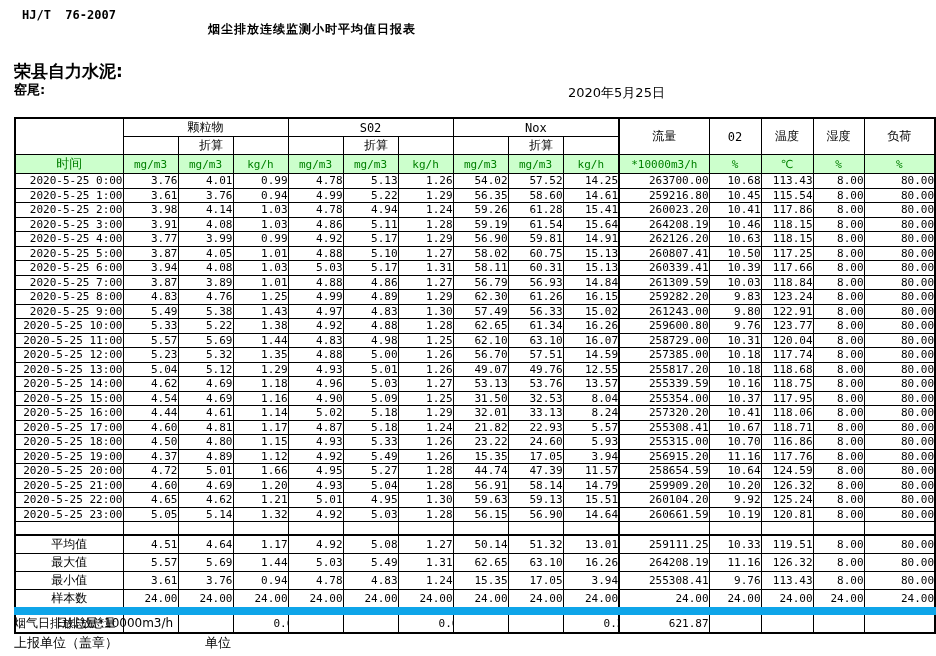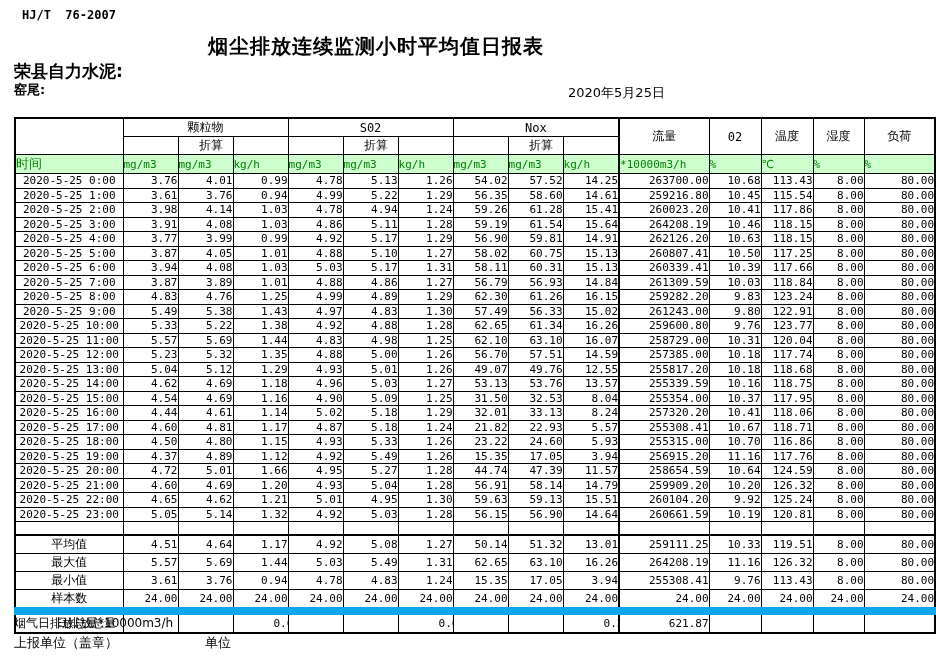--- a/index.html
+++ b/index.html
@@ -1,36 +1,36 @@
 <!DOCTYPE html>
 <html><head>
 <meta charset="utf-8">
 <style>
   html,body{margin:0;padding:0;background:#fff;}
   #page{position:relative;width:936px;height:656px;background:#ffffff;overflow:hidden;
         font-family:"DejaVu Sans",sans-serif;color:#000;}
   .abs{position:absolute;white-space:pre;}
   #std-no{left:22px;top:8px;font-size:12px;font-weight:bold;font-family:"DejaVu Sans Mono","DejaVu Sans",sans-serif;}
-  #report-title{left:208px;top:33px;font-size:20px;font-weight:bold;letter-spacing:1px;}
+  #report-title{left:208px;top:21px;font-size:12px;font-weight:bold;letter-spacing:1px;}
   #company{left:14px;top:60px;font-size:17px;font-weight:bold;}
   #location{left:14px;top:81px;font-size:13px;font-weight:bold;}
   #report-date{left:568px;top:84px;font-size:13px;}
   #footer-flue{left:14px;top:615px;font-size:12px;}
   #footer-report-unit{left:14px;top:634px;font-size:13px;}
   #footer-unit{left:205px;top:634px;font-size:13px;}
 
   table.t{position:absolute;left:14px;top:117px;width:920px;border-collapse:collapse;table-layout:fixed;
           font-family:"DejaVu Sans Mono","DejaVu Sans",sans-serif;font-size:11px;border:2px solid #000;}
   table.t td{border:1px solid #000;overflow:hidden;white-space:nowrap;padding:0;}
   tr.gh1 td{height:12px;text-align:center;font-size:12px;}
   tr.gh2 td{height:13px;text-align:center;font-size:12px;padding-left:11px;}
-  tr.green td{height:18px;background:#ccffcc;color:#008000;font-size:11px;}
+  tr.green td{height:18px;text-align:center;background:#ccffcc;color:#008000;font-size:11px;}
   tr.green td.time-h{font-size:13px;}
   td.num{height:13.5px;text-align:right;padding-right:7px;}
-  td.time{height:13.5px;text-align:center;padding-right:4px;font-size:11px;}
+  td.time{height:13.5px;text-align:right;padding-right:4px;font-size:11px;}
   td.sum-label{height:13.5px;text-align:center;padding-right:2px;font-size:12px;}
   td.total-label{height:13.5px;text-align:left;padding-left:1px;font-size:12px;}
   tr.spacer td{height:12px;}
   tr.first-summary td{border-top:2px solid #000;}
   tr.total-row td{border-top:8px solid #0ea5e9;padding-left:40px;}
   .thick-left{border-left:2px solid #000 !important;}
 </style>
 </head>
 <body>
 

